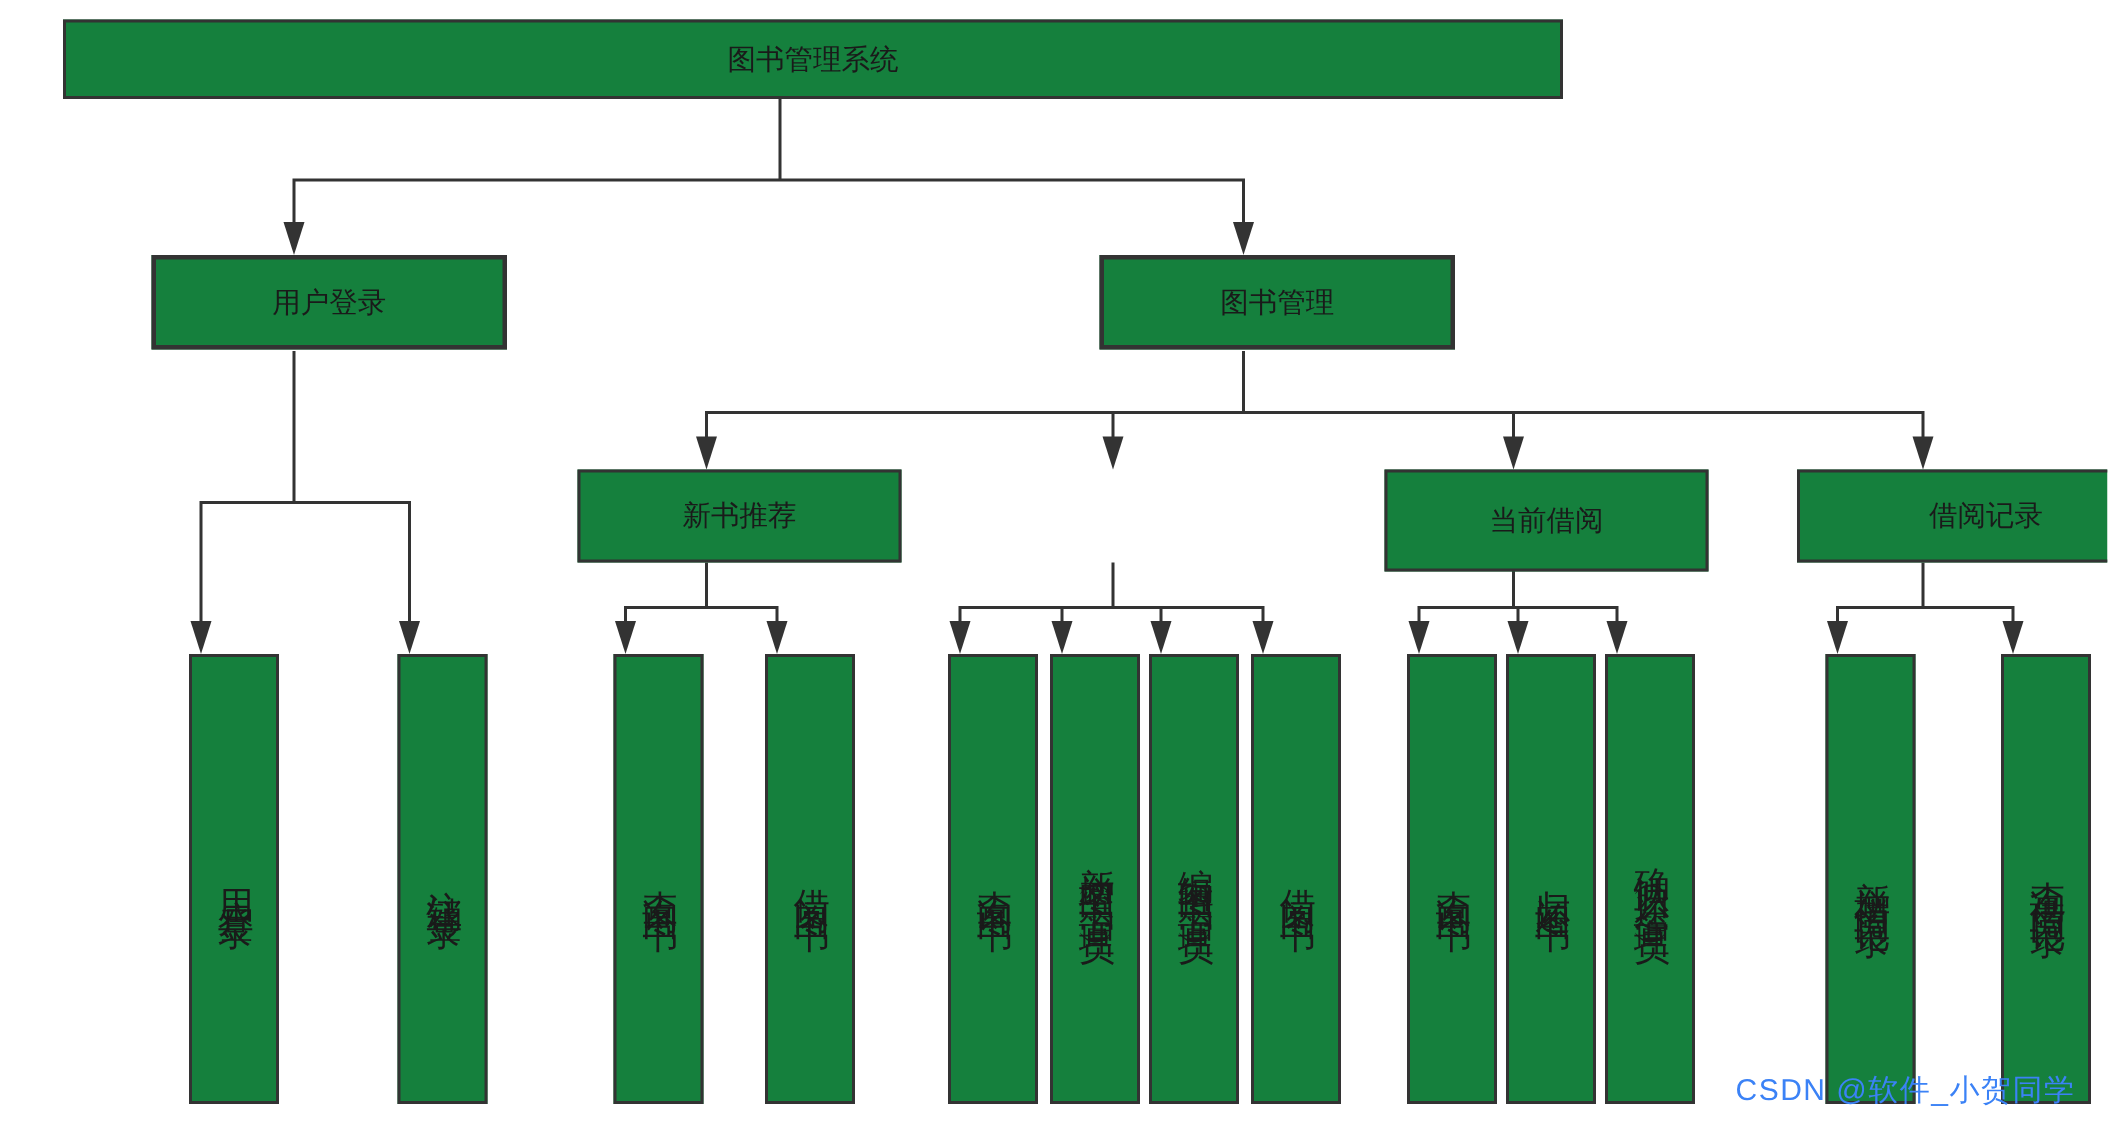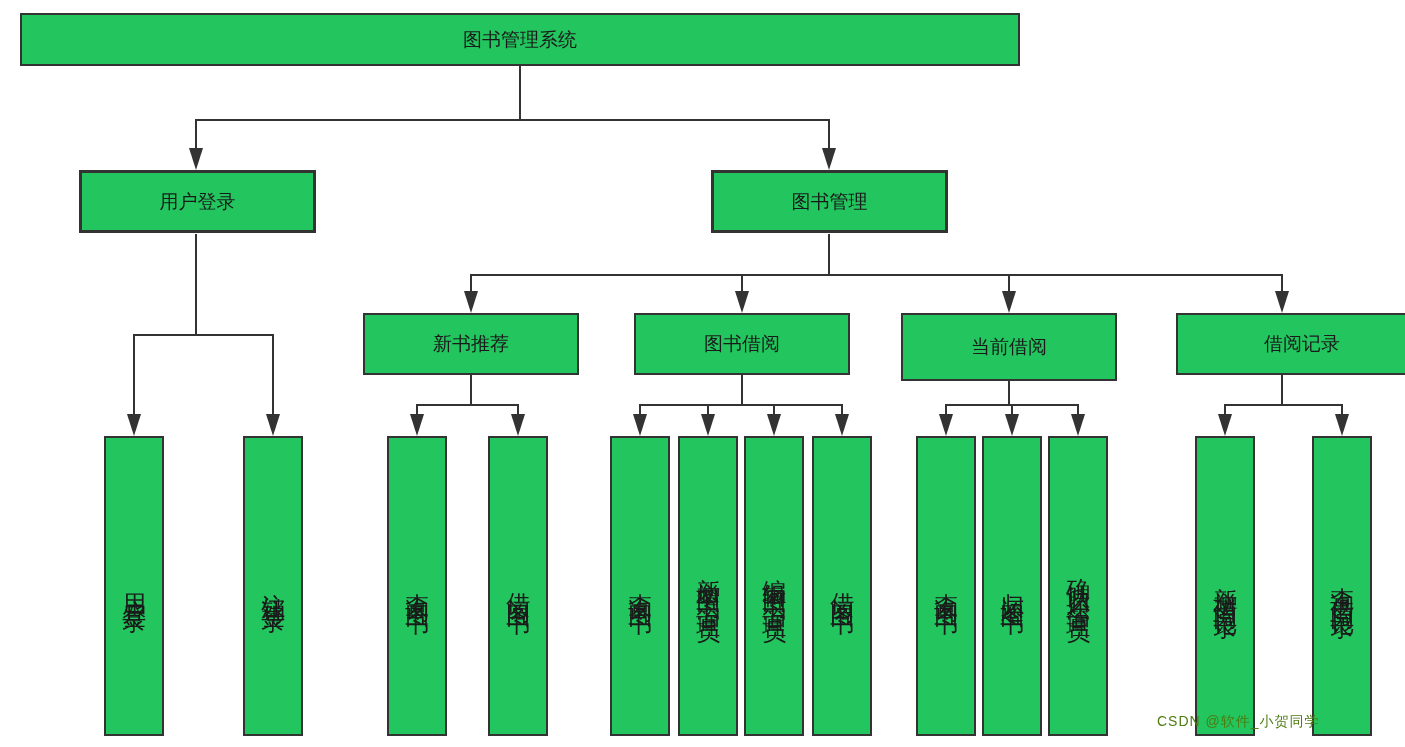--- a/index.html
+++ b/index.html
@@ -14,27 +14,28 @@
   }
   #connectors {
     position: absolute;
     left: 0; top: 0;
     width: 1405px; height: 747px;
     z-index: 0;
   }
   .node {
     position: absolute;
     box-sizing: border-box;
-    background: #22c55e;
+    background: #15803d;
     border: 2px solid #333333;
     display: flex;
     align-items: center;
     justify-content: center;
     z-index: 1;
     text-align: center;
+    margin-left: 22px;
   }
   .root-node  { font-size: 19px; }
   .mid-node   { font-size: 19px; }
   .lvl2-node  { border-width: 3px; }
   .leaf {
     top: 436px;
     width: 60px;
     height: 300px;
   }
   .vtext {
@@ -43,23 +44,23 @@
     font-size: 24px;
     letter-spacing: 6px;
     line-height: 1.1;
   }
   .hlabel { display: inline-block; }
   #watermark {
     position: absolute;
     left: 1157px;
     top: 713px;
     z-index: 5;
-    font-size: 14px;
+    font-size: 20px;
     letter-spacing: 1px;
-    color: #4d7c0f;
+    color: #3b82f6;
     white-space: nowrap;
   }
 </style>
 </head>
 <body>
 
 <div id="canvas">
 
   <svg id="connectors" viewBox="0 0 1405 747" xmlns="http://www.w3.org/2000/svg">
     <path d="M520 66 V121 M195 120 H830 M196 119 V150 M829 119 V150
@@ -99,23 +100,20 @@
 
   <div class="node mid-node lvl2-node" style="left:79px;top:170px;width:237px;height:63px">
     <span class="hlabel">用户登录</span>
   </div>
   <div class="node mid-node" style="left:363px;top:313px;width:216px;height:62px">
     <span class="hlabel">新书推荐</span>
   </div>
 
   <div class="node mid-node lvl2-node" style="left:711px;top:170px;width:237px;height:63px">
     <span class="hlabel">图书管理</span>
-  </div>
-  <div class="node mid-node" style="left:634px;top:313px;width:216px;height:62px">
-    <span class="hlabel">图书借阅</span>
   </div>
   <div class="node mid-node" style="left:901px;top:313px;width:216px;height:68px">
     <span class="hlabel">当前借阅</span>
   </div>
   <div class="node mid-node" style="left:1176px;top:313px;width:252px;height:62px">
     <span class="hlabel">借阅记录</span>
   </div>
 
   <div class="node leaf" style="left:104px">
     <span class="vtext">用户登录</span>

